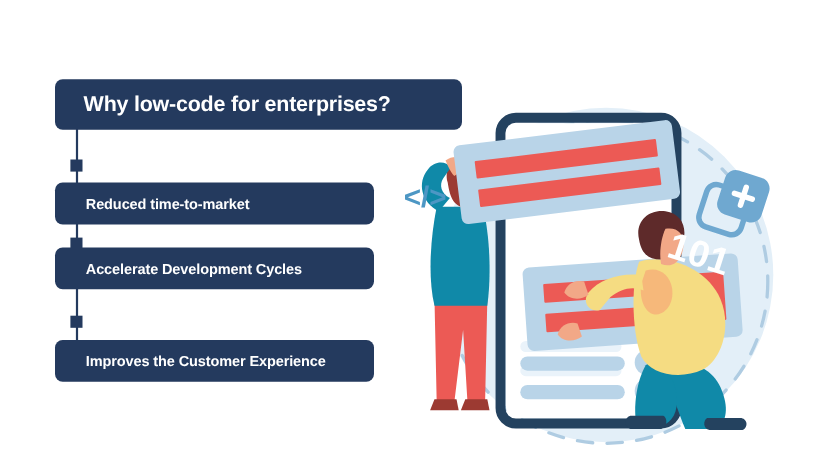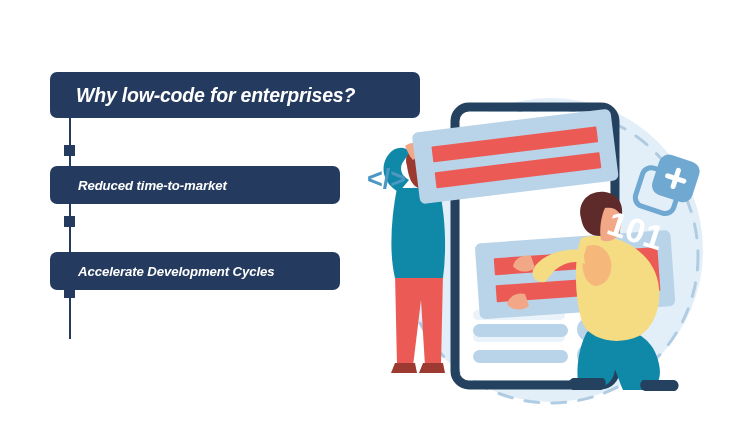--- a/index.html
+++ b/index.html
@@ -22,21 +22,20 @@
     background: #ffffff;
     overflow: hidden;
   }
 
   
   .flow {
     position: absolute;
     left: 0; top: 0;
     width: 440px;
     height: 423px;
-    font-style: italic;
   }
   .connector {
     position: absolute;
     left: 69px;
     top: 117px;
     width: 2px;
     height: 222px;
     background: #243A5E;
   }
   .node-square {
@@ -78,21 +77,21 @@
     padding-left: 28px;
   }
   .box-item .label {
     color: #ffffff;
     font-size: 13.2px;
     font-weight: bold;
     letter-spacing: -0.1px;
     white-space: nowrap;
   }
   .item-1 { top: 166px; text-align: center; }
-  .item-2 { top: 252px; }
+  .item-2 { top: 225px; }
   .item-3 { top: 309px; }
 
   
   .illustration {
     position: absolute;
     left: 355px;
     top: 88px;
     width: 388px;
     height: 335px;
   }
@@ -115,20 +114,23 @@
     </div>
 
     <div class="box box-item item-1">
       <span class="label">Reduced time-to-market</span>
     </div>
 
     <div class="box box-item item-2">
       <span class="label">Accelerate Development Cycles</span>
     </div>
 
+    <div class="box box-item item-3">
+      <span class="label">Improves the Customer Experience</span>
+    </div>
 
   </div>
 
   <div class="illustration">
     <svg width="388" height="335" viewBox="0 0 388 335" xmlns="http://www.w3.org/2000/svg">
 
       <circle cx="196" cy="162" r="152" fill="#E3EFF8"></circle>
 
       <circle cx="196" cy="168" r="147" fill="none" stroke="#AFCCE2" stroke-width="3" stroke-dasharray="14 13" stroke-linecap="round"></circle>
 

